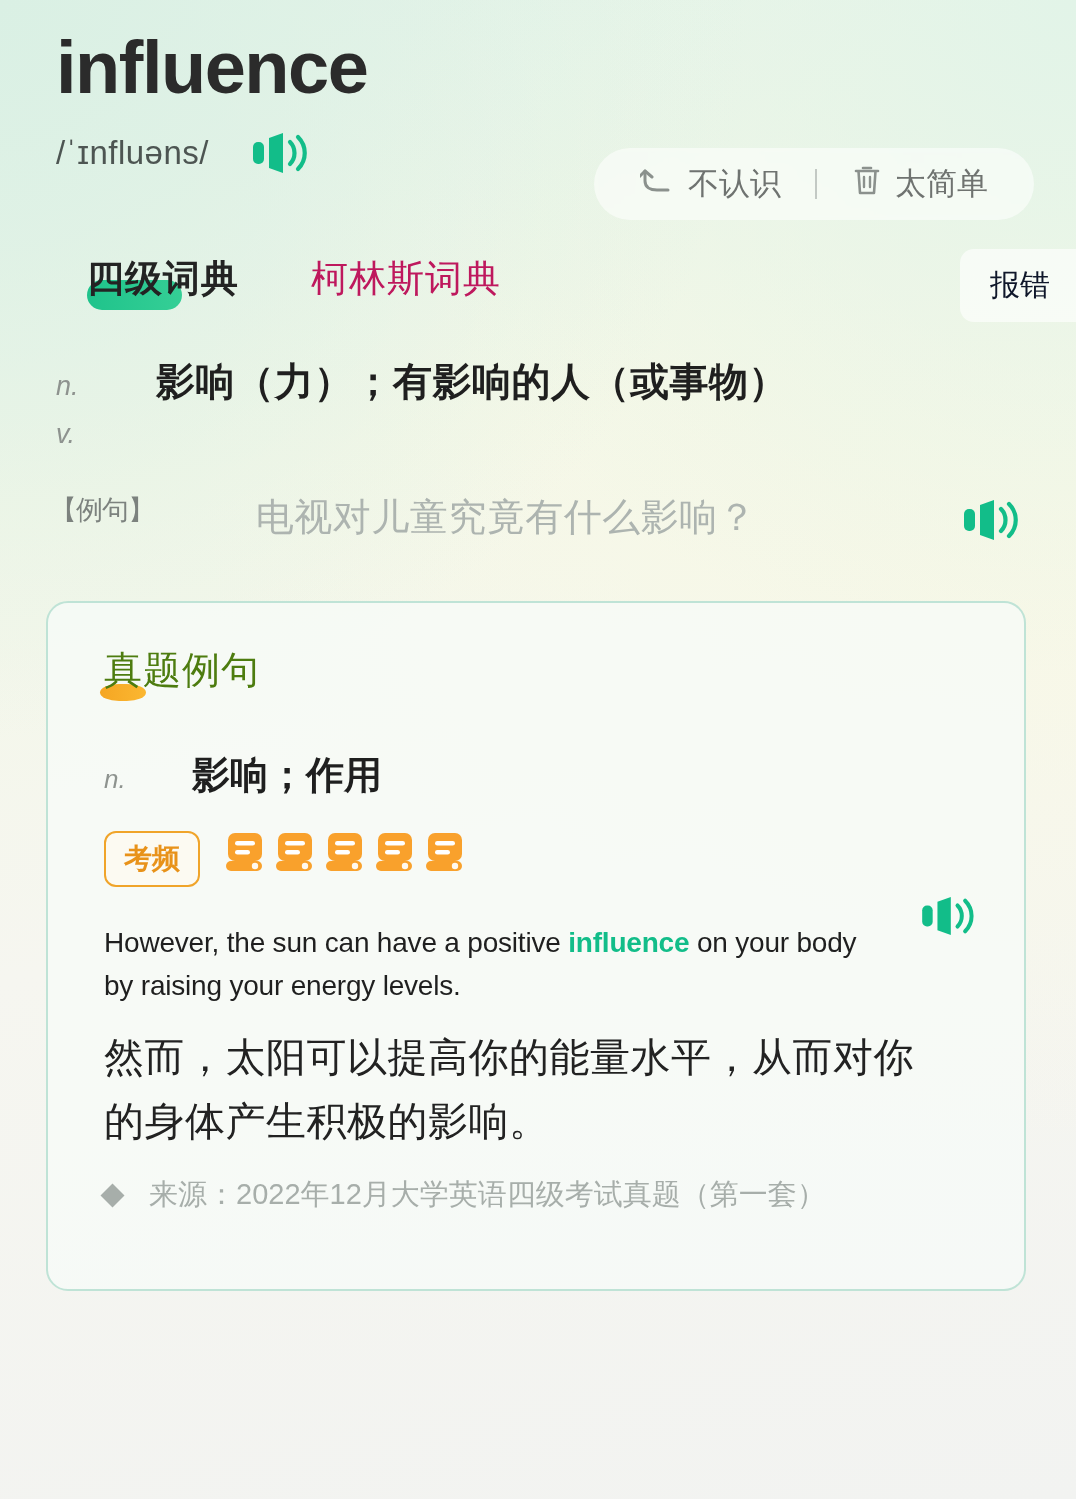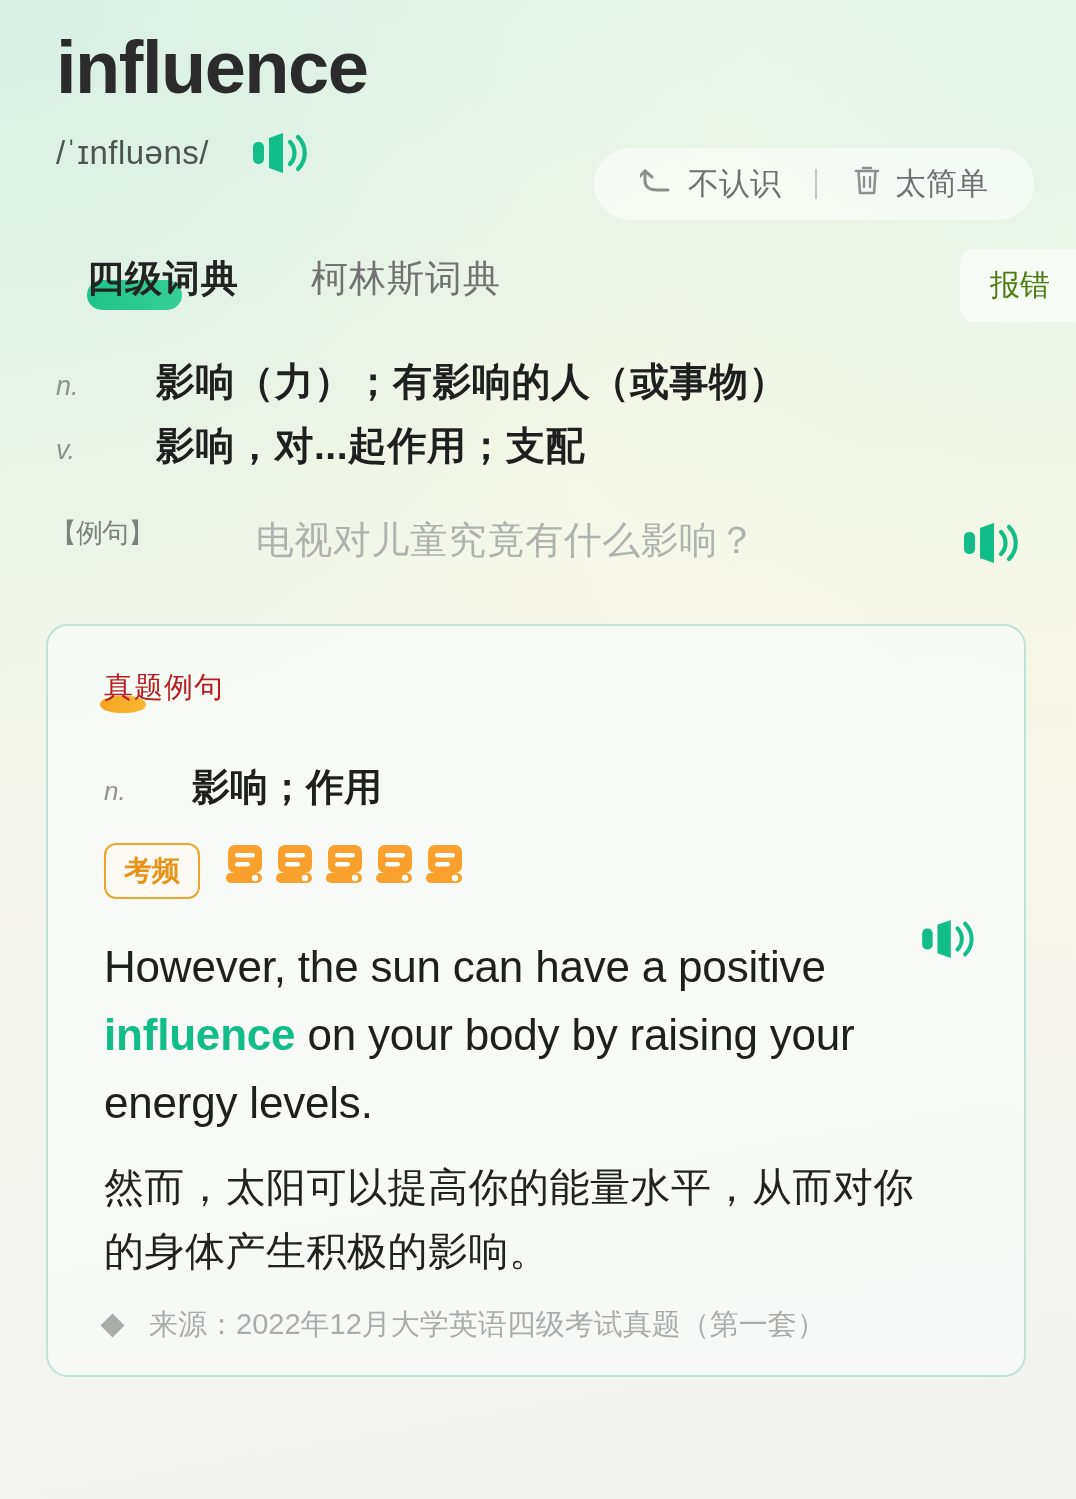--- a/index.html
+++ b/index.html
@@ -52,33 +52,33 @@
   .tabs-row {
     margin-top: 66px; padding: 0 0 0 87px;
     display: flex; align-items: center; position: relative; height: 76px;
   }
   .tab { position: relative; cursor: pointer; margin-right: 72px; }
   .tab .tab-label {
     position: relative; z-index: 2;
     font-size: 37px; font-weight: 700; color: #232323;
     letter-spacing: 1px;
   }
-  .tab.inactive .tab-label { color: #737373; font-weight: 400; }
+  .tab.inactive .tab-label { color: #be185d; font-weight: 400; }
   .tab.active::after {
     content: ""; position: absolute; z-index: 1;
     left: 0px; bottom: -6px; width: 95px; height: 30px;
     background: linear-gradient(90deg, #1fc38b, #35cf96);
     border-radius: 16px;
   }
   .report-btn {
     position: absolute; right: 0; top: 8px;
     background: rgba(255,255,255,0.62);
     border-radius: 14px 0 0 14px;
     padding: 16px 26px 16px 30px;
-    font-size: 30px; color: #4d7c0f; cursor: pointer;
+    font-size: 30px; color: #0f172a; cursor: pointer;
   }
 
   
   .defs { margin-top: 38px; padding-left: 56px; }
   .def-row { display: flex; align-items: baseline; margin-bottom: 10px; }
   .pos {
     font-style: italic; font-size: 27px; color: #8e938f;
     width: 100px; flex: none;
   }
   .def-text {
@@ -106,21 +106,21 @@
     margin: 58px 50px 0 46px;
     border: 2px solid #bfe3d6;
     border-radius: 22px;
     background: rgba(247,251,248,0.75);
     padding: 42px 40px 30px 56px;
     position: relative;
     min-height: 690px;
   }
   .card-title-wrap { position: relative; display: inline-block; margin-bottom: 54px; }
   .card-title {
-    font-size: 29px; color: #b91c1c; position: relative; z-index: 2;
+    font-size: 38px; color: #4d7c0f; position: relative; z-index: 2;
     letter-spacing: 1px;
   }
   .card-title-wrap::after {
     content: ""; position: absolute; z-index: 1;
     left: -4px; bottom: -5px; width: 46px; height: 17px;
     background: linear-gradient(90deg, #f5a623, #fbb731);
     border-radius: 50%/60%;
   }
   .card-def { display: flex; align-items: baseline; margin-bottom: 30px; }
   .card-def .pos { width: 88px; font-size: 26px; }
@@ -128,21 +128,21 @@
 
   .freq-row { display: flex; gap: 14px; margin-bottom: 34px; }
   .freq-badge {
     border: 2px solid #f0a42a; border-radius: 12px;
     padding: 7px 18px; color: #e8921a; font-size: 28px; font-weight: 700;
     background: rgba(255,250,240,0.6);
   }
   .freq-icons { display: flex; gap: 6px; margin-left: 10px; }
 
   .card-en {
-    font-size: 44px; color: #1f1f1f; line-height: 1.55;
+    font-size: 28px; color: #1f1f1f; line-height: 1.55;
     width: 760px; letter-spacing: -0.2px;
   }
   .card-cn {
     font-size: 40px; color: #222; line-height: 1.6; margin-top: 18px;
     width: 810px; letter-spacing: 0.5px;
   }
   .card-source {
     display: flex; align-items: center; gap: 28px;
     margin-top: 22px; color: #a7aeaa; font-size: 29px;
   }
@@ -205,21 +205,20 @@
   <div class="report-btn">报错</div>
 </div>
 
 <div class="defs">
   <div class="def-row">
     <span class="pos">n.</span>
     <span class="def-text">影响（力）；有影响的人（或事物）</span>
   </div>
   <div class="def-row">
     <span class="pos">v.</span>
-    <span class="def-text">影响，对...起作用；支配</span>
   </div>
 </div>
 
 <div class="example">
   <div class="ex-tag">【例句】</div>
   <div class="ex-body">
     <div class="ex-cn">电视对儿童究竟有什么影响？</div>
   </div>
   <span class="ex-speaker">
     <svg width="56" height="44" viewBox="0 0 56 44">

